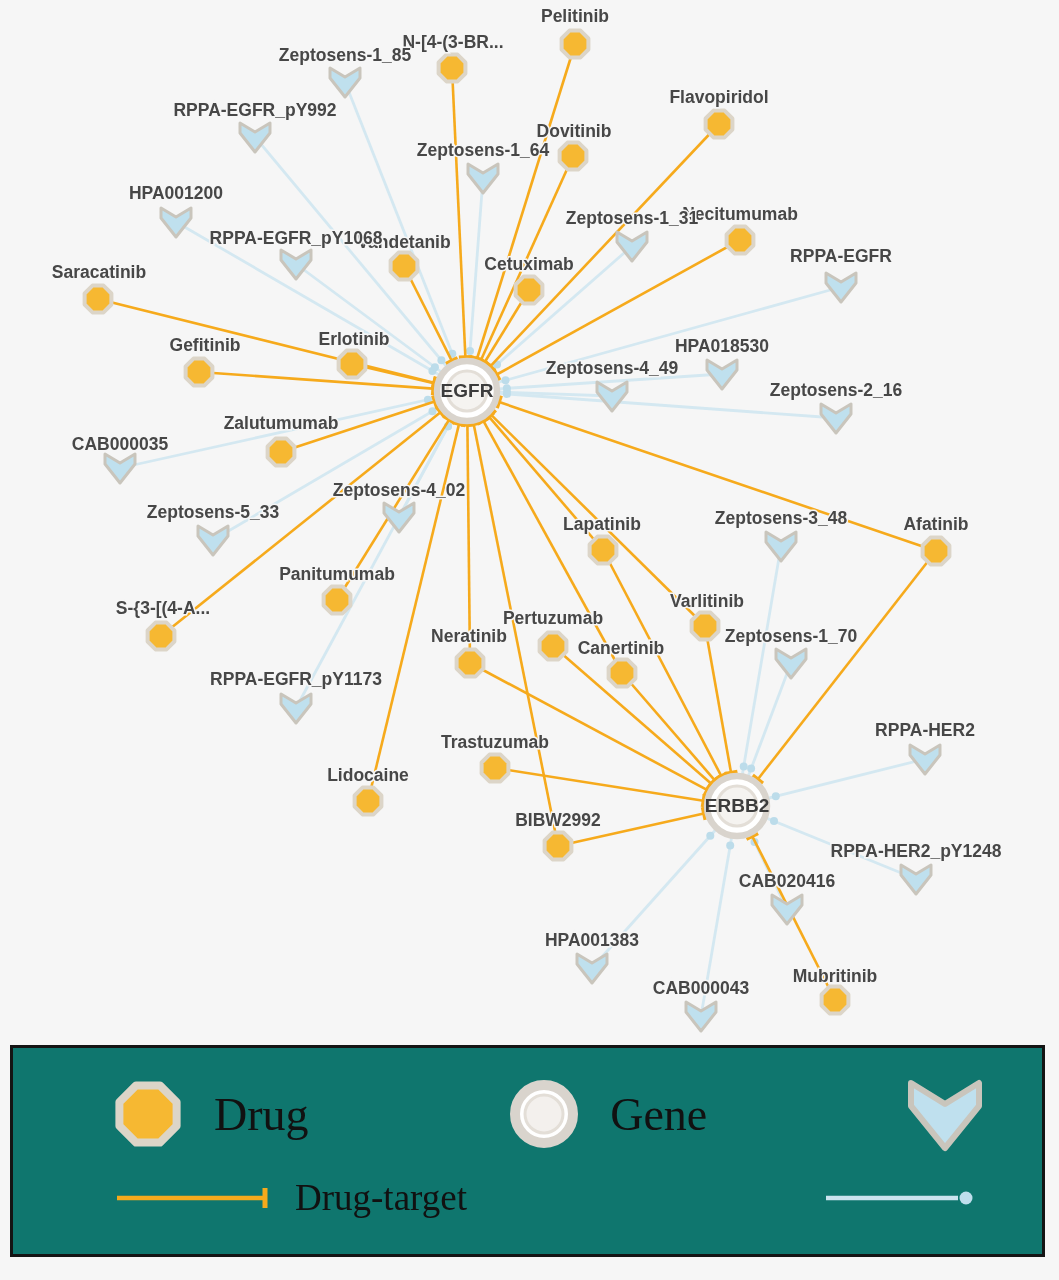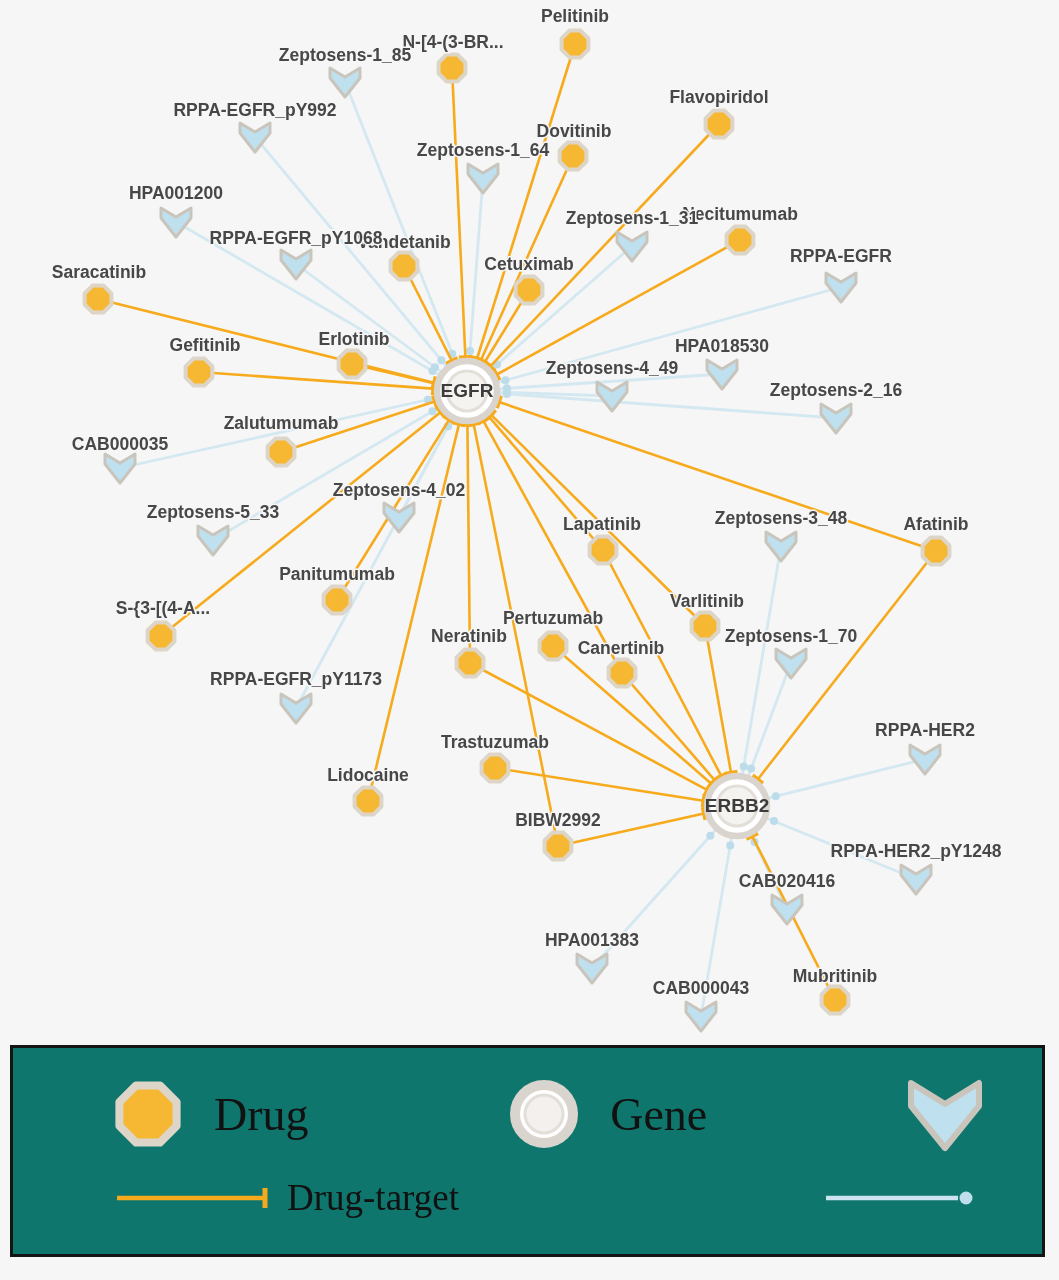--- a/index.html
+++ b/index.html
@@ -7,21 +7,21 @@
   .stage{position:relative;width:1059px;height:1280px;background:#f6f6f6;overflow:hidden;}
   svg.network{position:absolute;left:0;top:0;}
   .node-label{font:700 17.5px "Liberation Sans",sans-serif;fill:#474747;paint-order:stroke;stroke:#f6f6f6;stroke-width:3px;}
   .gene-label{font:700 19px "Liberation Sans",sans-serif;fill:#3c3c3c;}
   .legend-title{position:absolute;left:14px;top:1047px;font:700 36px "Liberation Serif",serif;color:#15803d;text-align:right;}
   .legend-box{position:absolute;left:10px;top:1045px;width:1035px;height:212px;border:3px solid #141414;background:#0f766e;box-sizing:border-box;}
   .legend-nodes{display:flex;align-items:center;justify-content:space-between;margin:26px 55px 0 95px;}
   .legend-item{display:flex;align-items:center;gap:26px;}
   .legend-item .lbl{font:400 46px "Liberation Serif",serif;color:#111;}
   .legend-edges{display:flex;align-items:center;justify-content:space-between;margin:22px 60px 0 100px;}
-  .legend-edge{display:flex;align-items:center;gap:4px;}
+  .legend-edge{display:flex;align-items:center;gap:12px;}
   .legend-edge .lbl{font:400 37px "Liberation Serif",serif;color:#111;}
 </style>
 </head>
 <body>
 
 <div class="stage">
   <svg id="network" class="network" width="1059" height="1280" viewBox="0 0 1059 1280">
       <g>
         <line x1="467" y1="391" x2="345" y2="82" stroke="#D4E8F1" stroke-width="2.8"></line>
         <circle cx="452.3" cy="353.8" r="4" fill="#BCDCEA"></circle>

